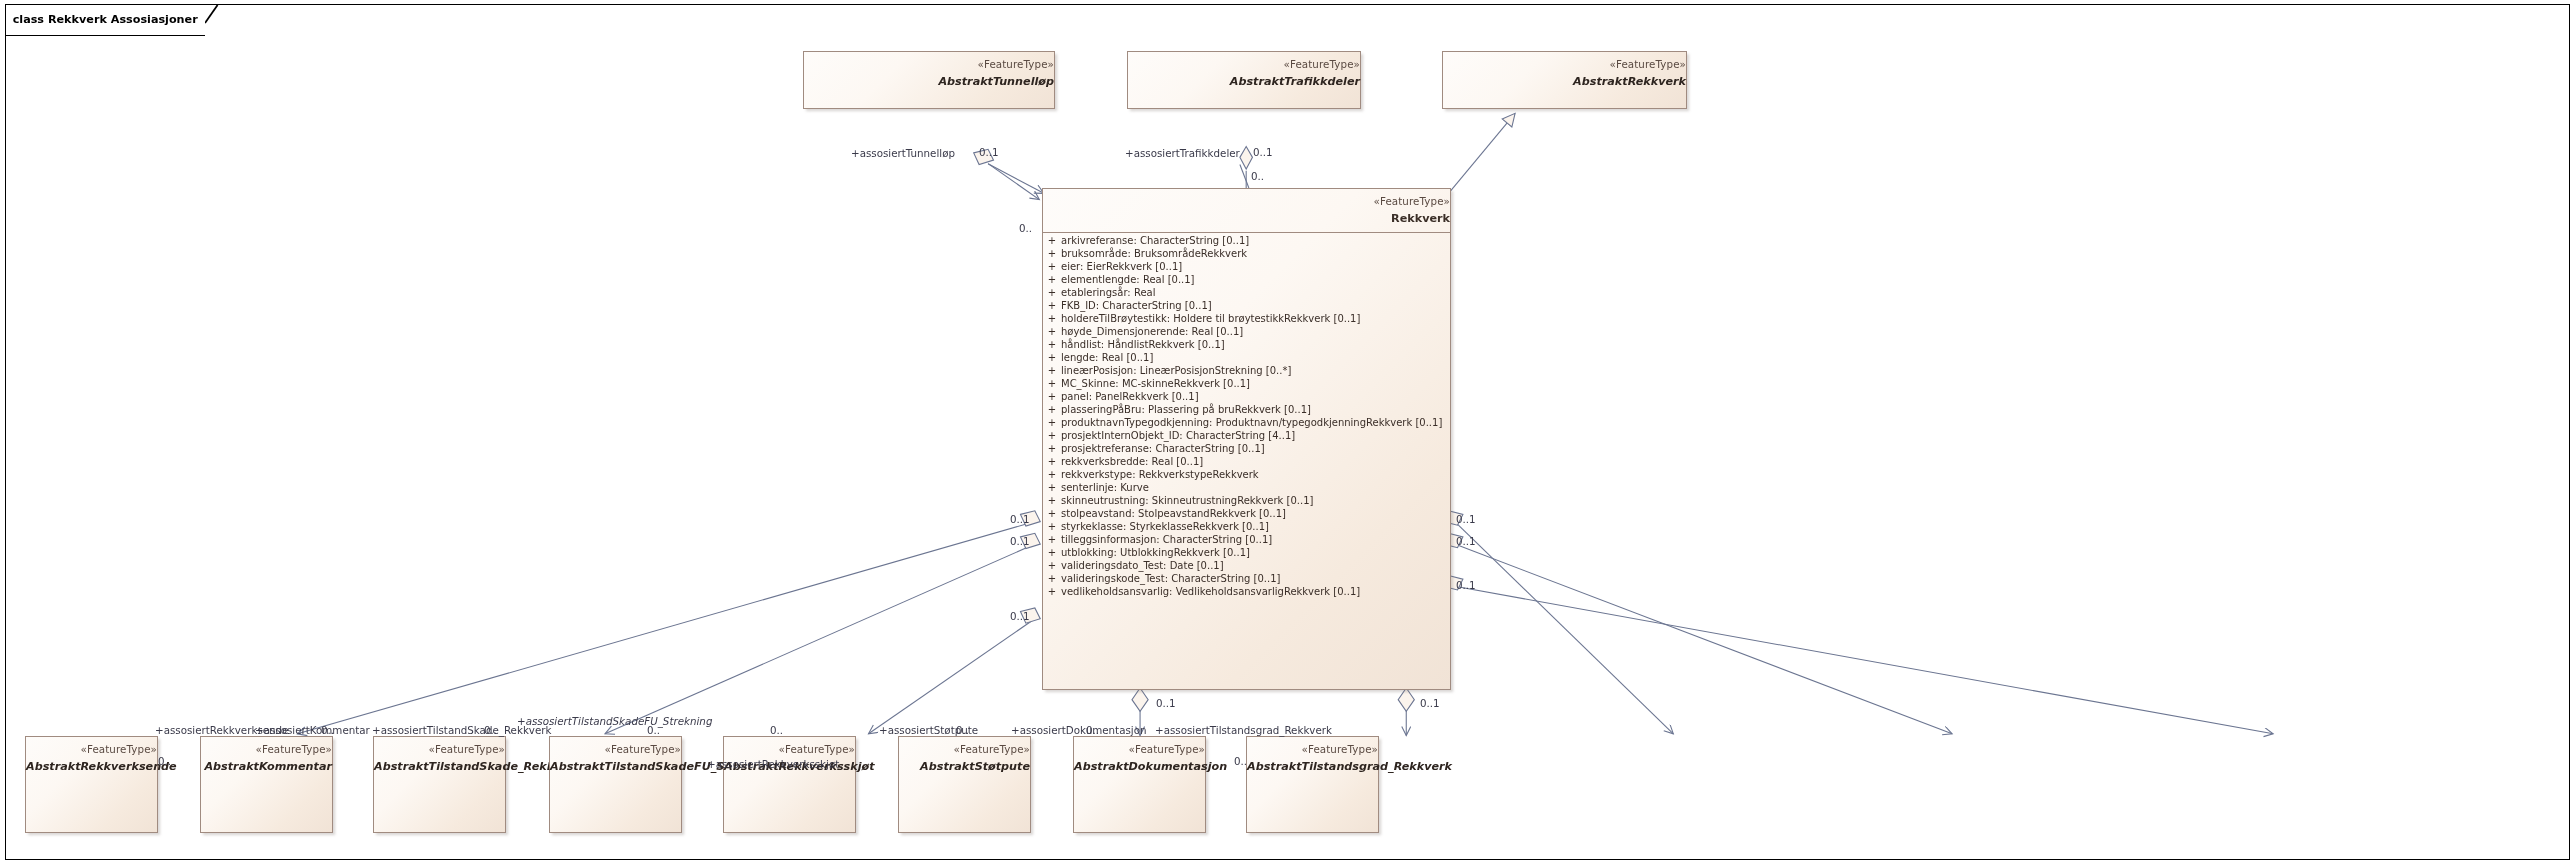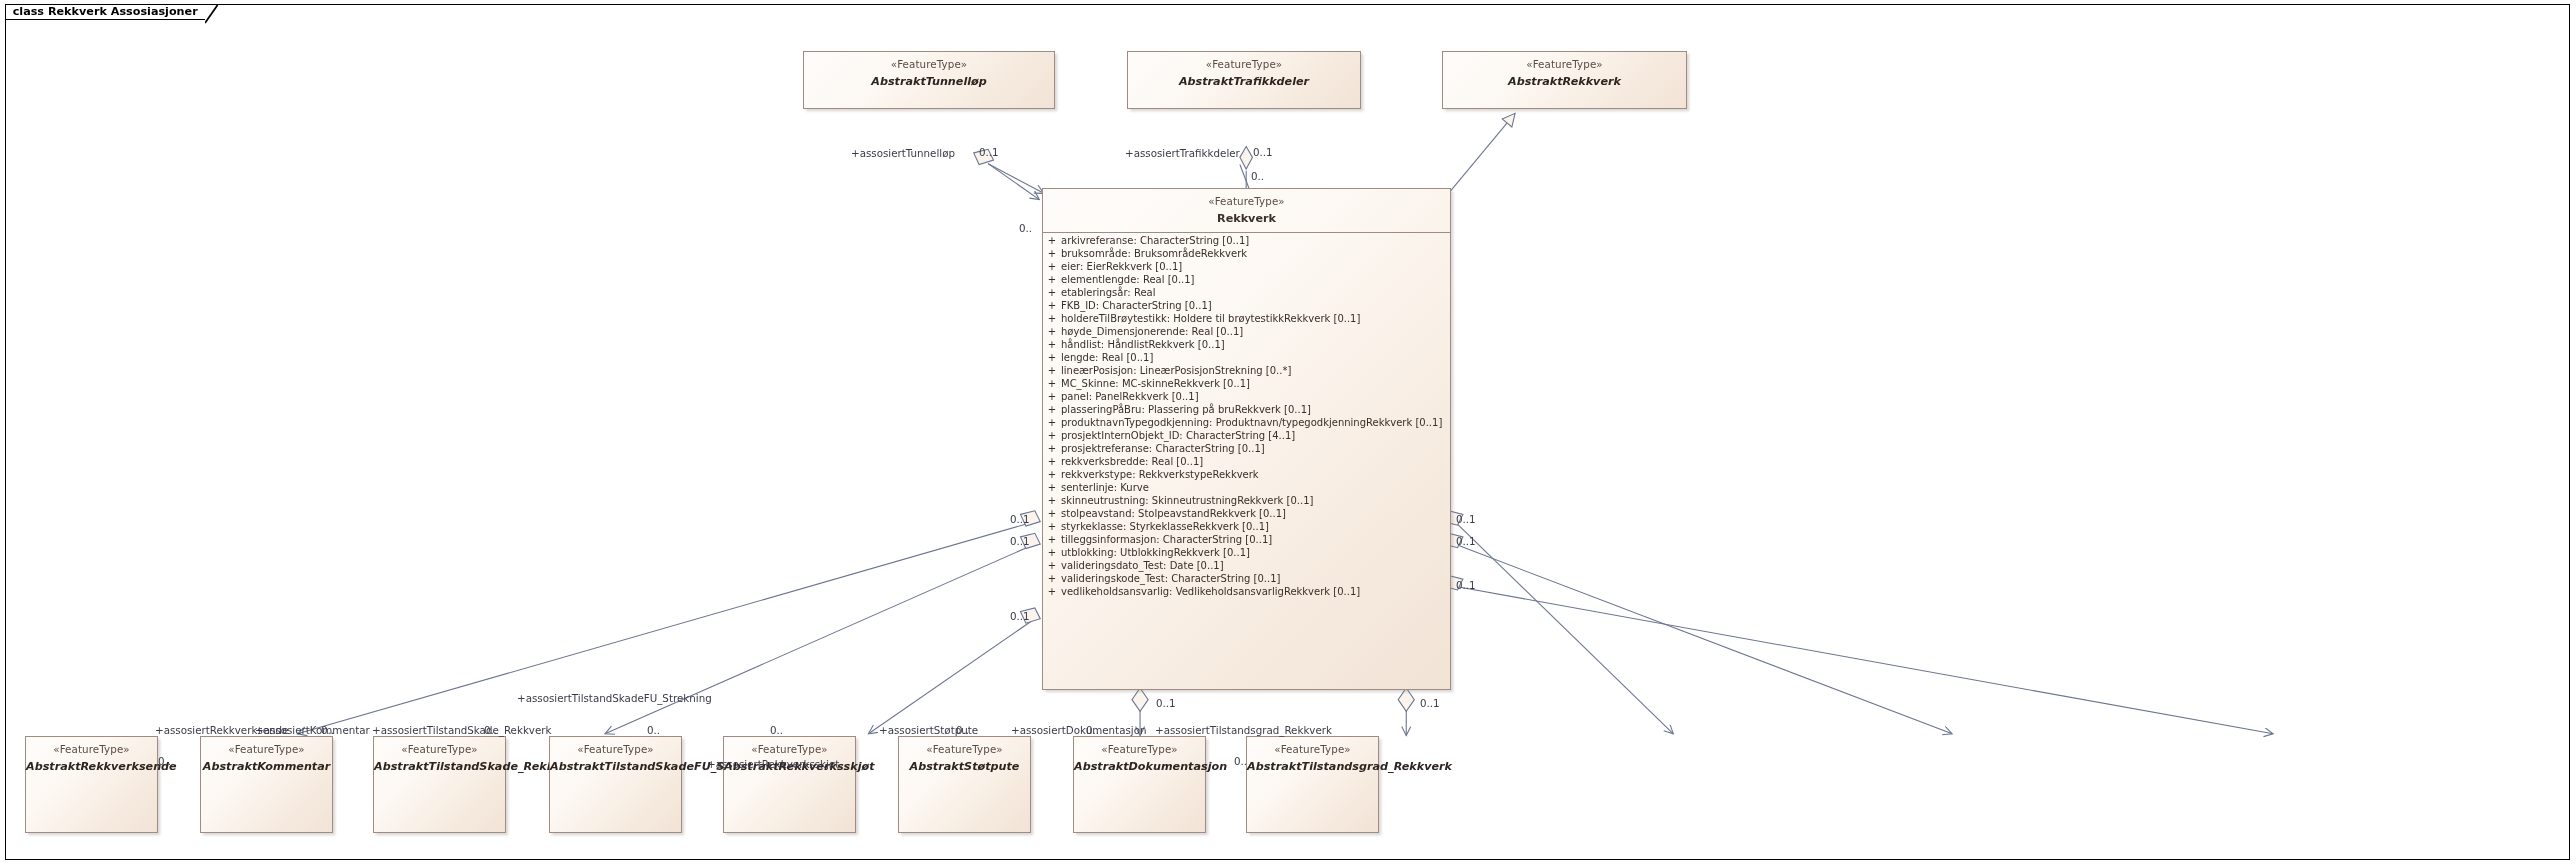--- a/index.html
+++ b/index.html
@@ -23,21 +23,21 @@
     width: 2565px;
     height: 856px;
     border: 1.8px solid #000000;
     box-sizing: border-box;
     background: transparent;
   }
   #frame-tab {
     position: absolute;
     left: 5.4px;
     top: 3.6px;
-    height: 16px;
+    height: 32px;
     background: #ffffff;
     border: 1.8px solid #000000;
     border-right: none;
     box-sizing: border-box;
     display: flex;
     align-items: center;
     padding: 0 7.2px 0 6.3px;
     z-index: 6;
   }
   #frame-tab-label {
@@ -71,21 +71,21 @@
   .uml-class {
     position: absolute;
     box-sizing: border-box;
     border: 0.9px solid #a08b80;
     background: linear-gradient(135deg, #fefcfa 0%, #fdf8f3 35%, #f6eade 75%, #f1e3d6 100%);
     box-shadow: 2.7px 2.7px 2.7px rgba(130, 120, 115, 0.32);
     z-index: 3;
   }
   .uml-head {
     padding-top: 6.3px;
-    text-align: center;
+    text-align: right;
     line-height: 1.25;
   }
   .stereotype {
     display: block;
     font-size: 10.3px;
     color: #5a4a42;
     letter-spacing: 0.1px;
   }
   .classname {
     display: block;
@@ -448,21 +448,21 @@
 
   <div class="edge-label" style="left:155px; top:725px;text-align:center;">+assosiertRekkverksende</div>
   <div class="mult-label" style="left:158px; top:756px;">0..</div>
 
   <div class="edge-label" style="left:255px; top:725px;">+assosiertKommentar</div>
   <div class="mult-label" style="left:321px; top:725px;">0..</div>
 
   <div class="edge-label" style="left:372px; top:725px;">+assosiertTilstandSkade_Rekkverk</div>
   <div class="mult-label" style="left:484px; top:725px;">0..</div>
 
-  <div class="edge-label" style="left:517px; top:693px;">+assosiertTilstandSkadeFU_Strekning</div>
+  <div class="edge-label" style="left:517px; top:716px;font-style:italic;">+assosiertTilstandSkadeFU_Strekning</div>
   <div class="mult-label" style="left:647px; top:725px;">0..</div>
 
   <div class="edge-label" style="left:707px; top:747px;margin-top:12px;">+assosiertRekkverksskjøt</div>
   <div class="mult-label" style="left:770px; top:725px;">0..</div>
 
   <div class="edge-label" style="left:879px; top:725px;">+assosiertStøtpute</div>
   <div class="mult-label" style="left:956px; top:725px;">0..</div>
 
   <div class="edge-label" style="left:1011px; top:725px;">+assosiertDokumentasjon</div>
   <div class="mult-label" style="left:1086px; top:725px;">0..</div>

